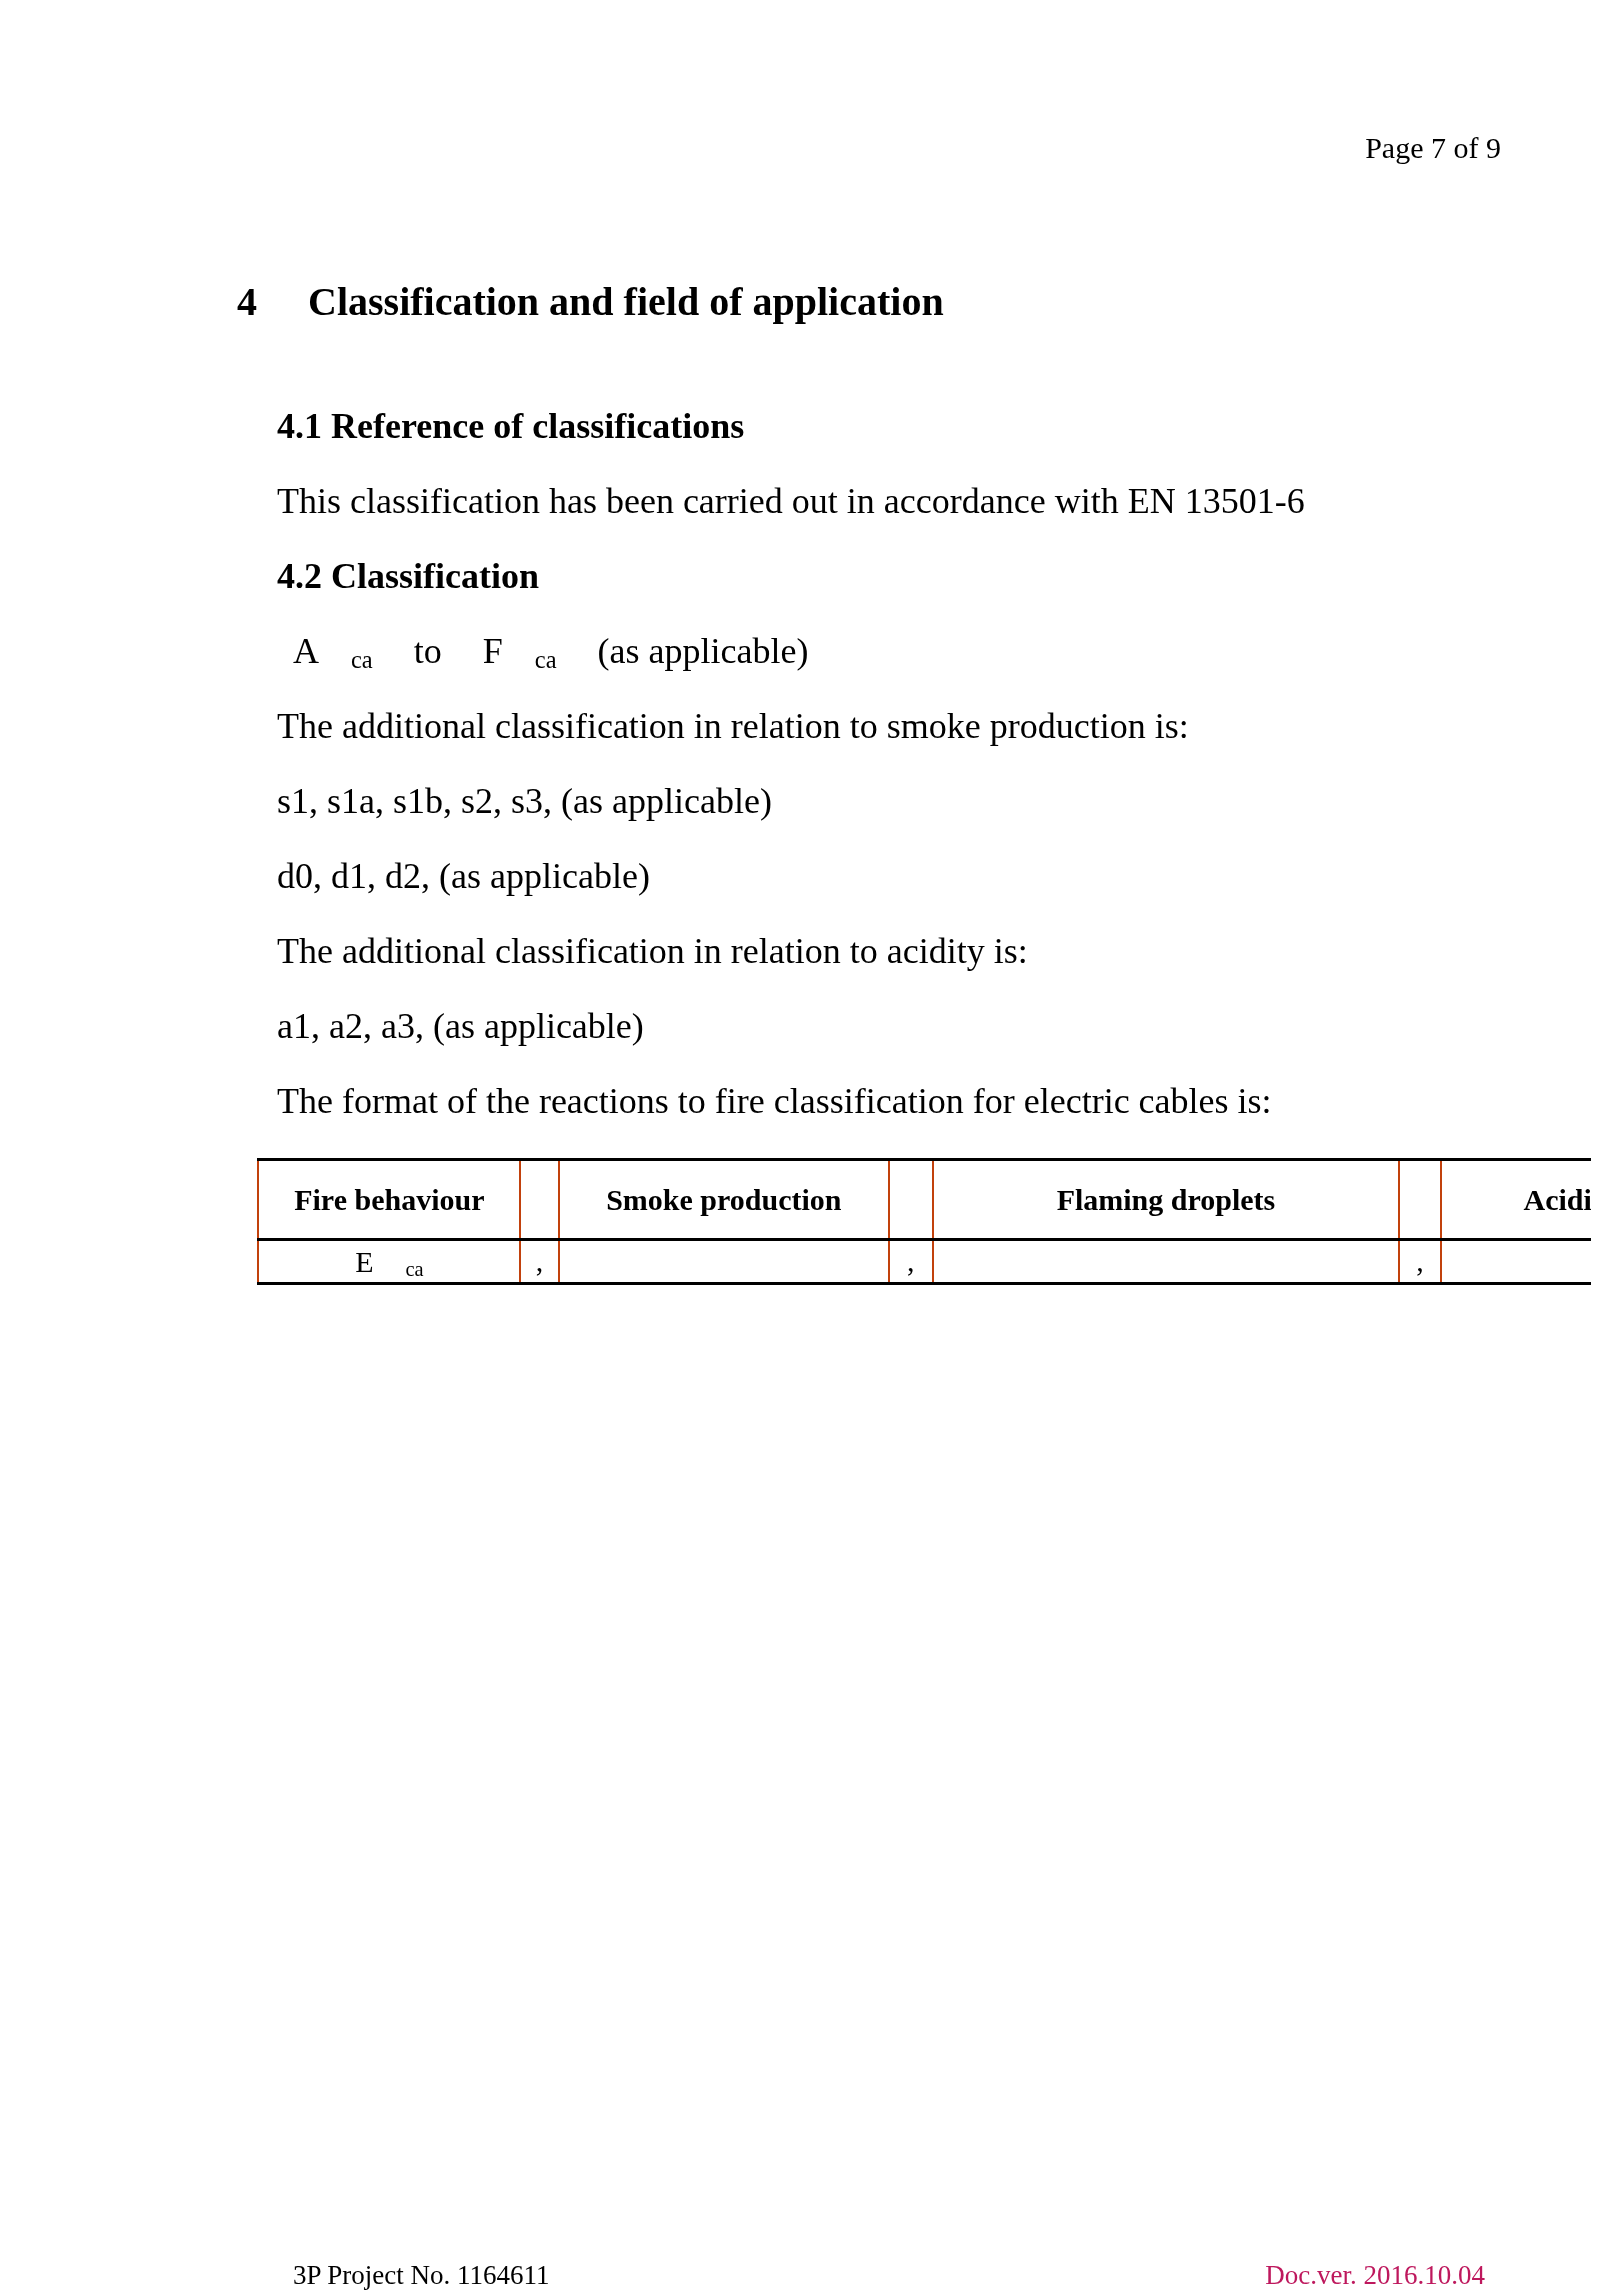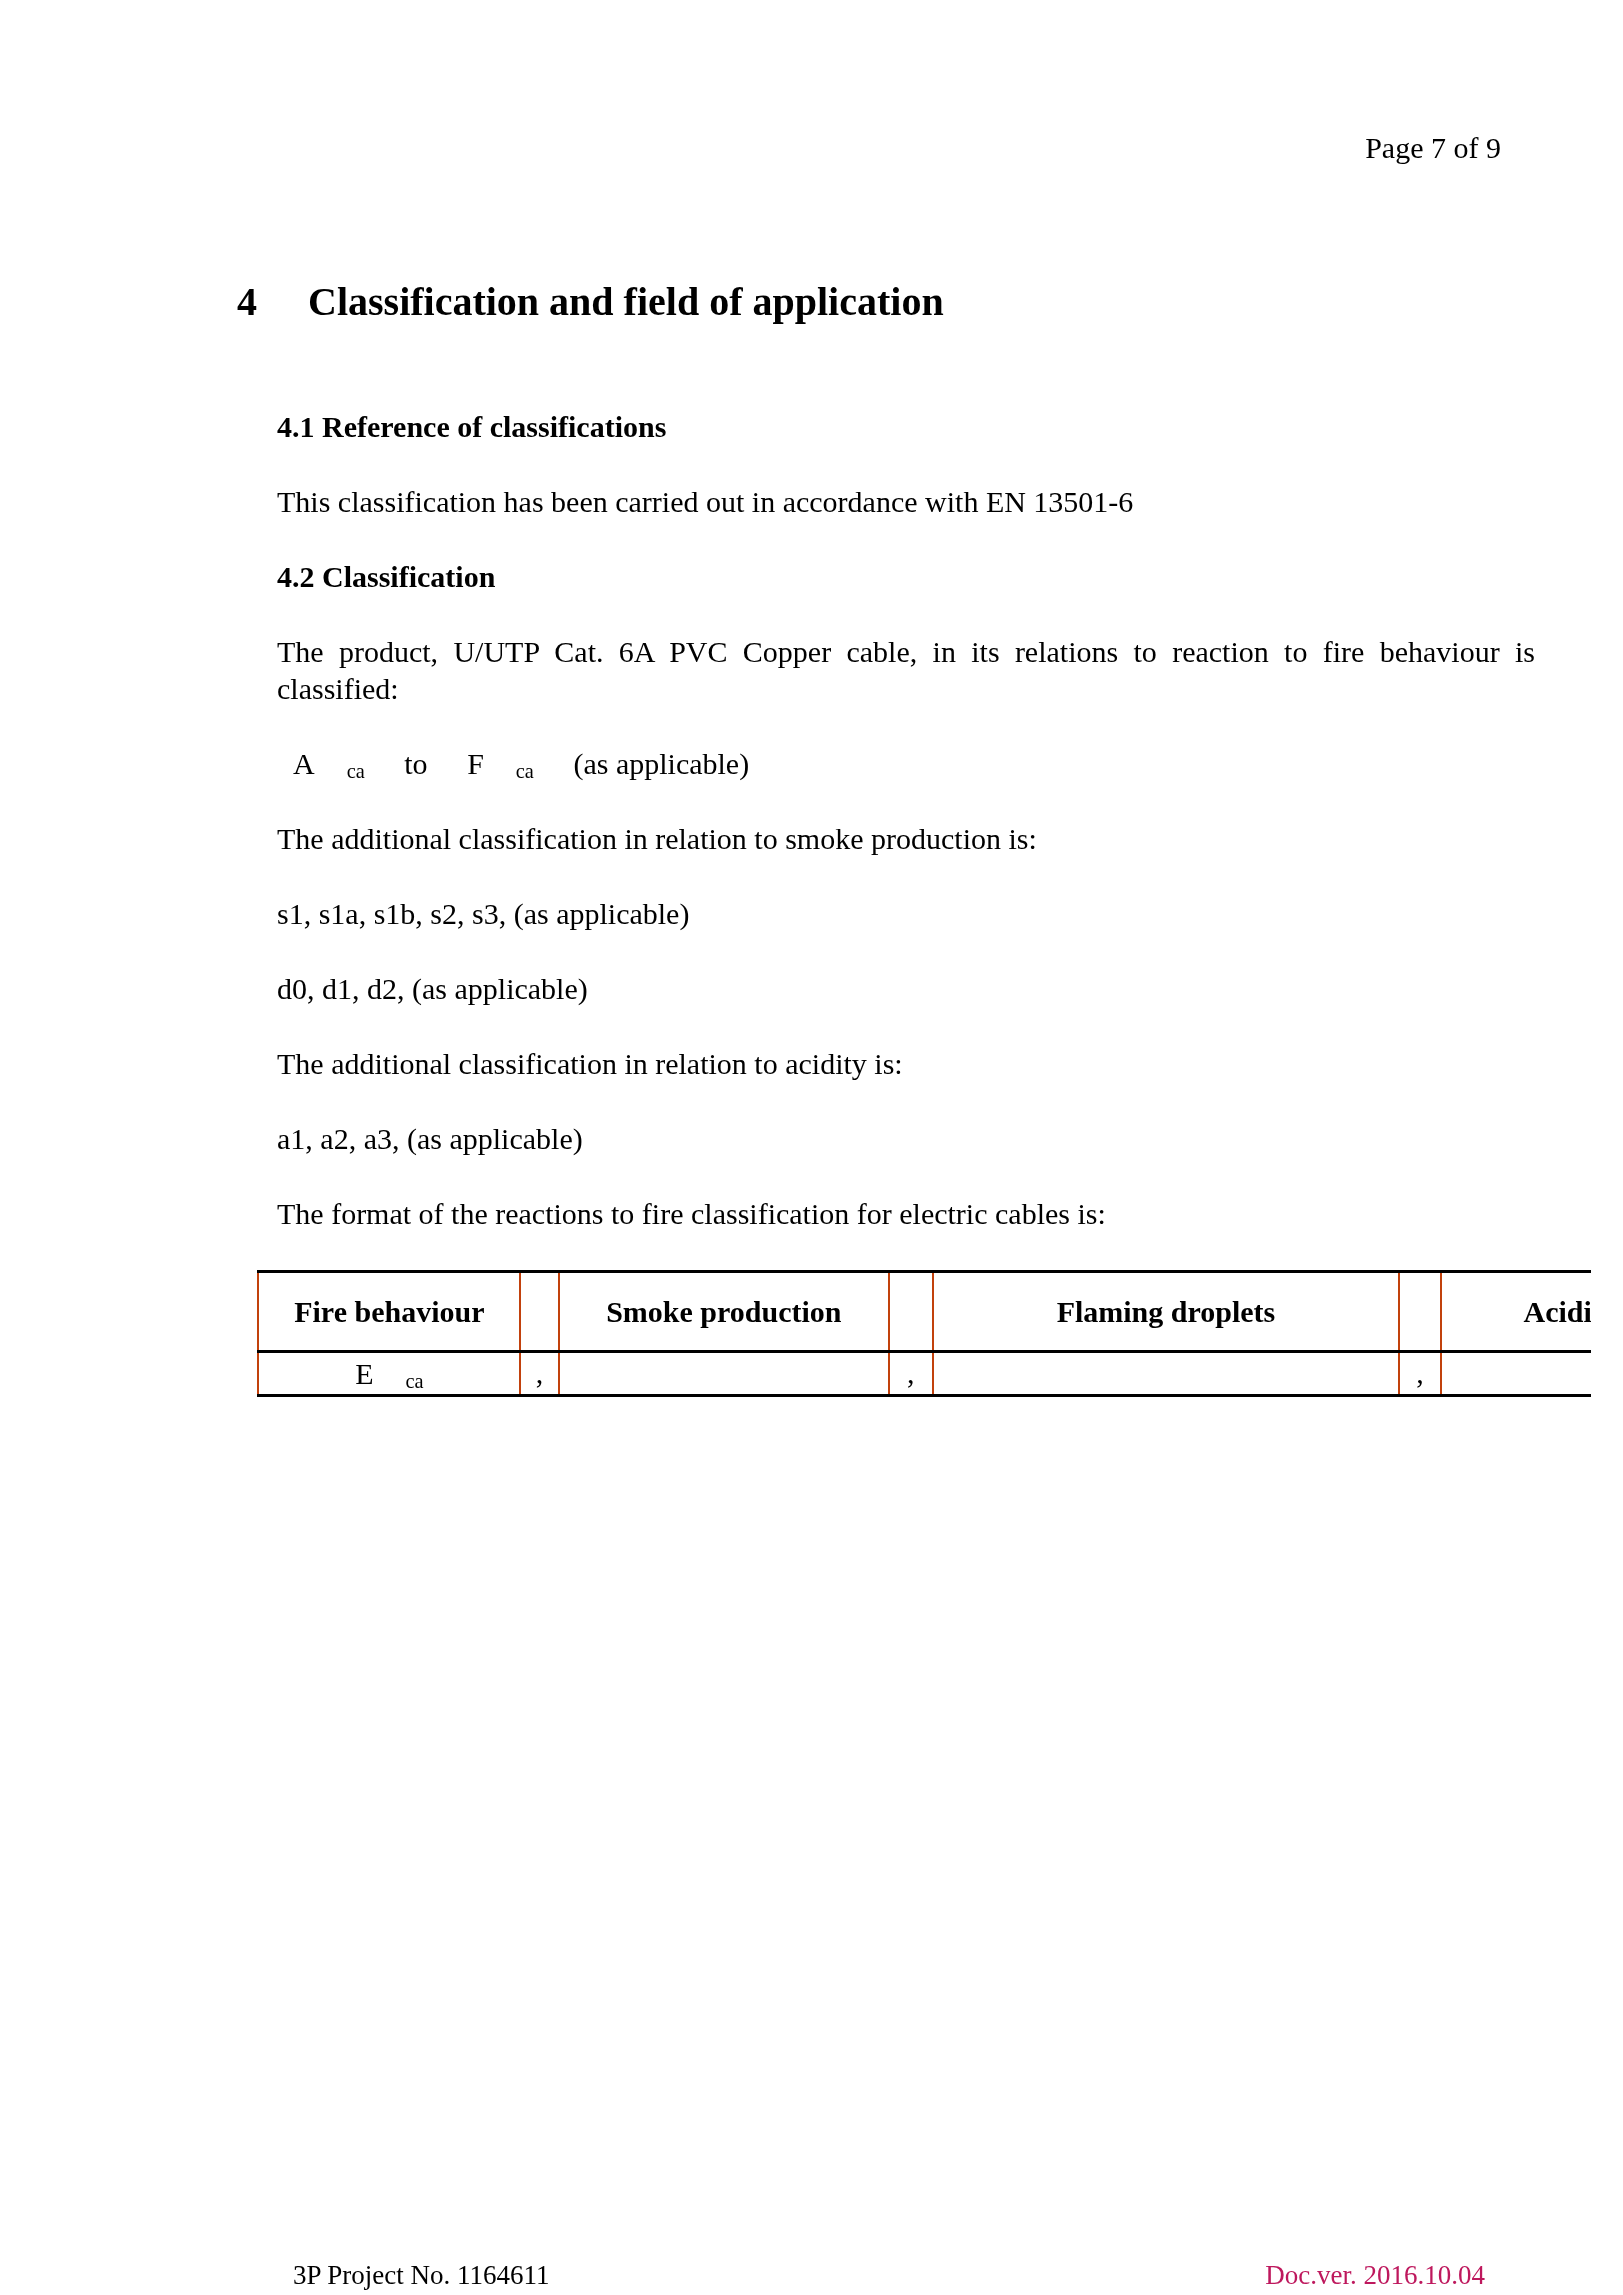--- a/index.html
+++ b/index.html
@@ -30,21 +30,21 @@
     white-space: nowrap;
   }
   .chapter-heading .hnum { display: inline-block; margin-right: 35px; }
   .content {
     position: absolute;
     left: 213px;
     top: 344px;
     width: 1258px;
   }
   .content p {
-    font-size: 30px;
+    font-size: 36px;
     line-height: 37px;
     margin: 0 0 38px 0;
   }
   .content p.h2 { font-weight: bold; }
   .content p.just { text-align: justify; }
   sub.cls {
     font-size: 68%;
     line-height: 0;
     vertical-align: -0.22em;
   }
@@ -110,21 +110,20 @@
   </div>
 
   <div class="content">
 
     <p class="h2">4.1 Reference of classifications</p>
 
     <p>This classification has been carried out in accordance with EN 13501-6</p>
 
     <p class="h2">4.2 Classification</p>
 
-    <p class="just">The product, U/UTP Cat. 6A PVC Copper cable, in its relations to reaction to fire behaviour is classified:</p>
 
     <p><span>A</span><sub class="cls">ca</sub><span> to </span><span>F</span><sub class="cls">ca</sub><span> (as applicable)</span></p>
 
     <p>The additional classification in relation to smoke production is:</p>
 
     <p>s1, s1a, s1b, s2, s3, (as applicable)</p>
 
 
     <p>d0, d1, d2, (as applicable)</p>
 

